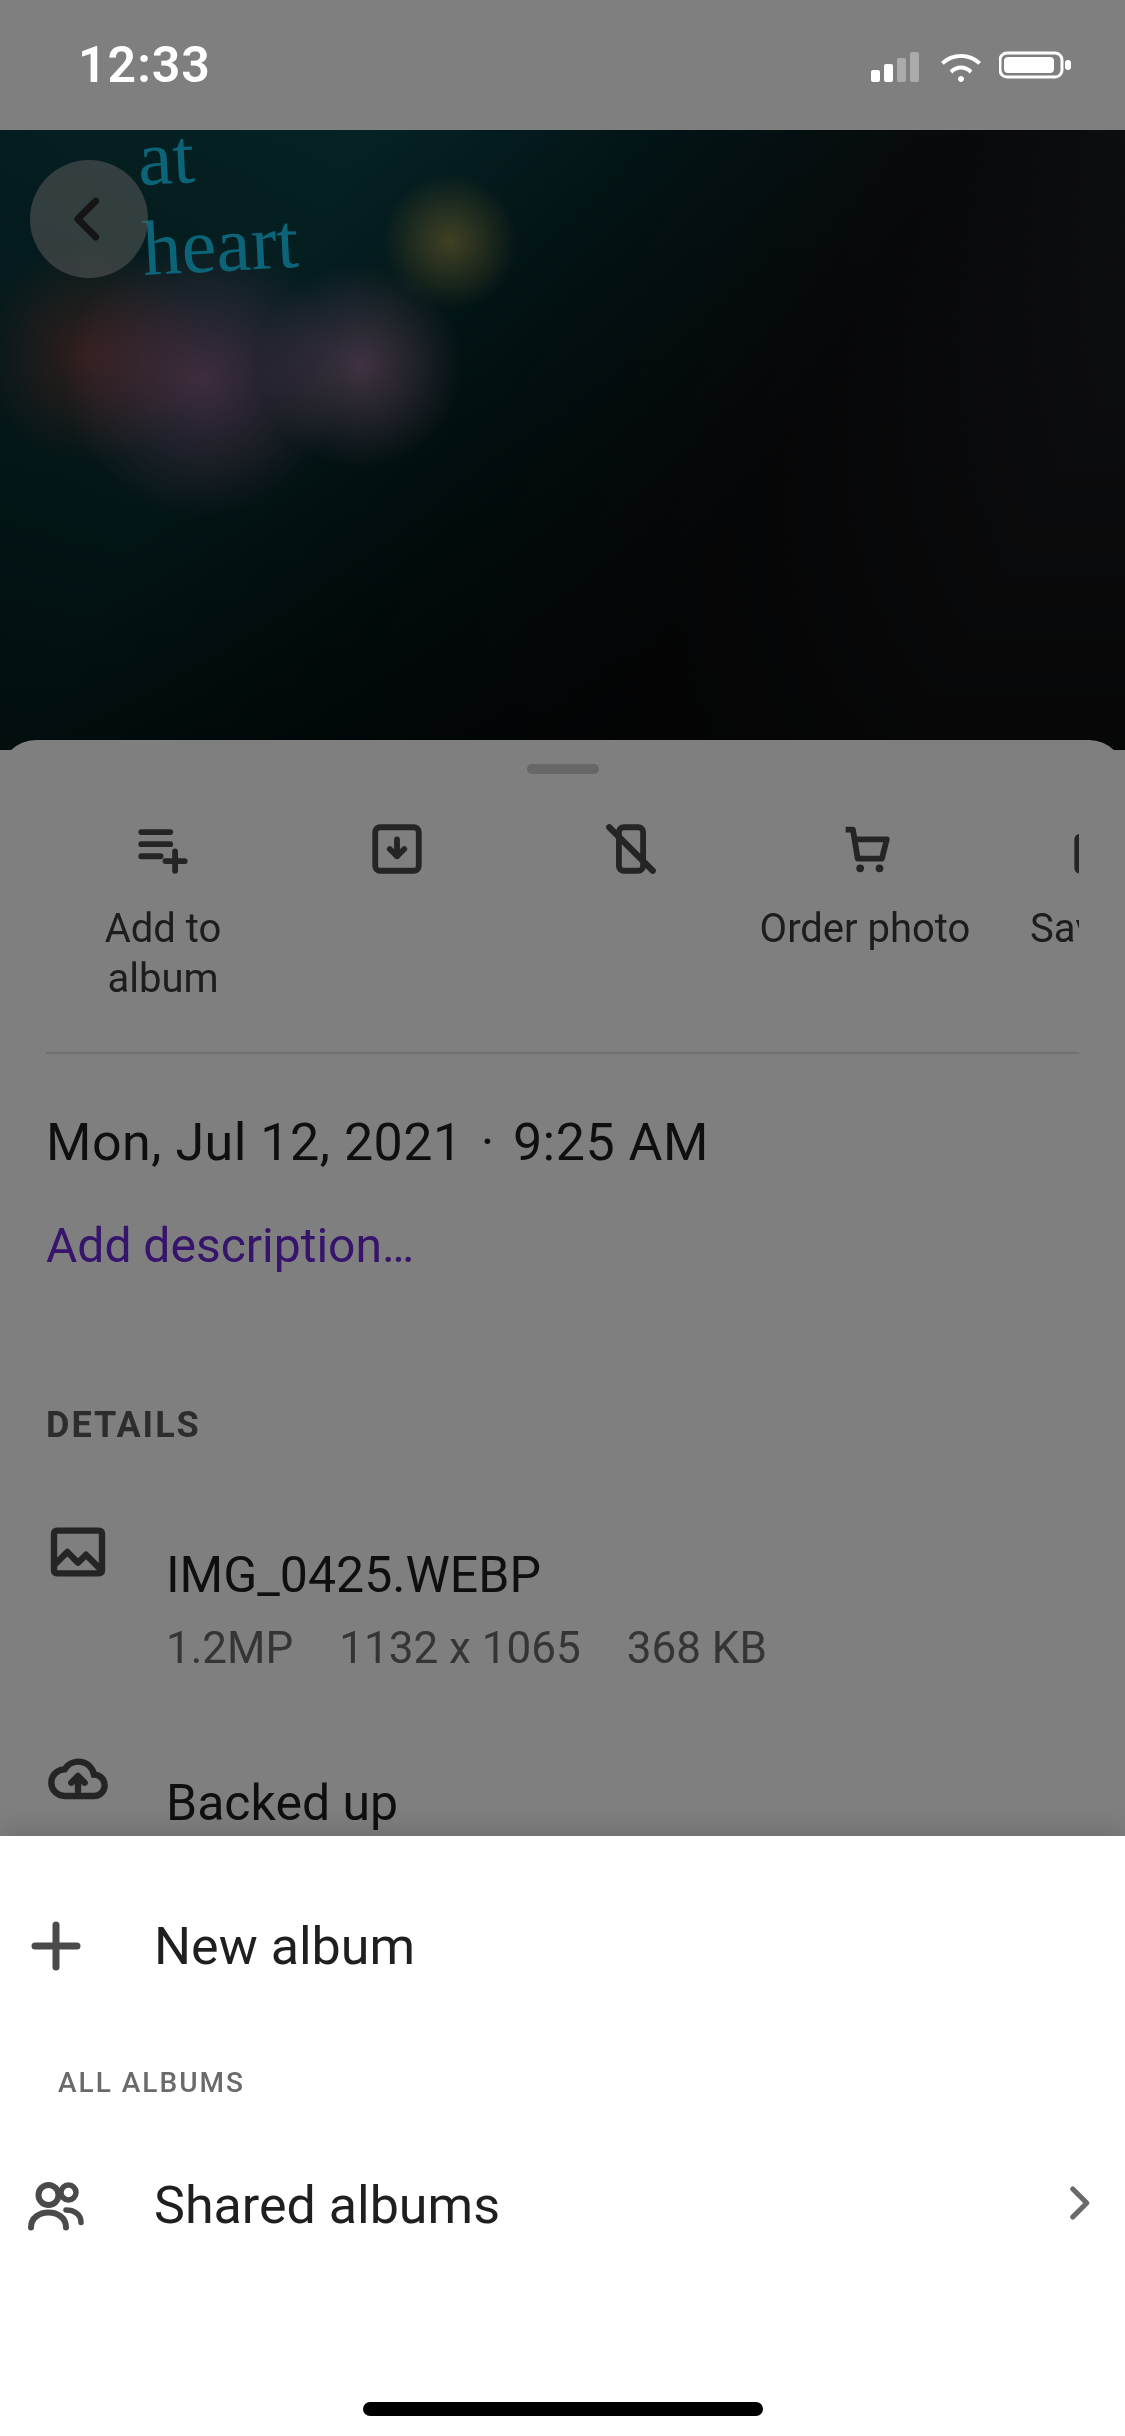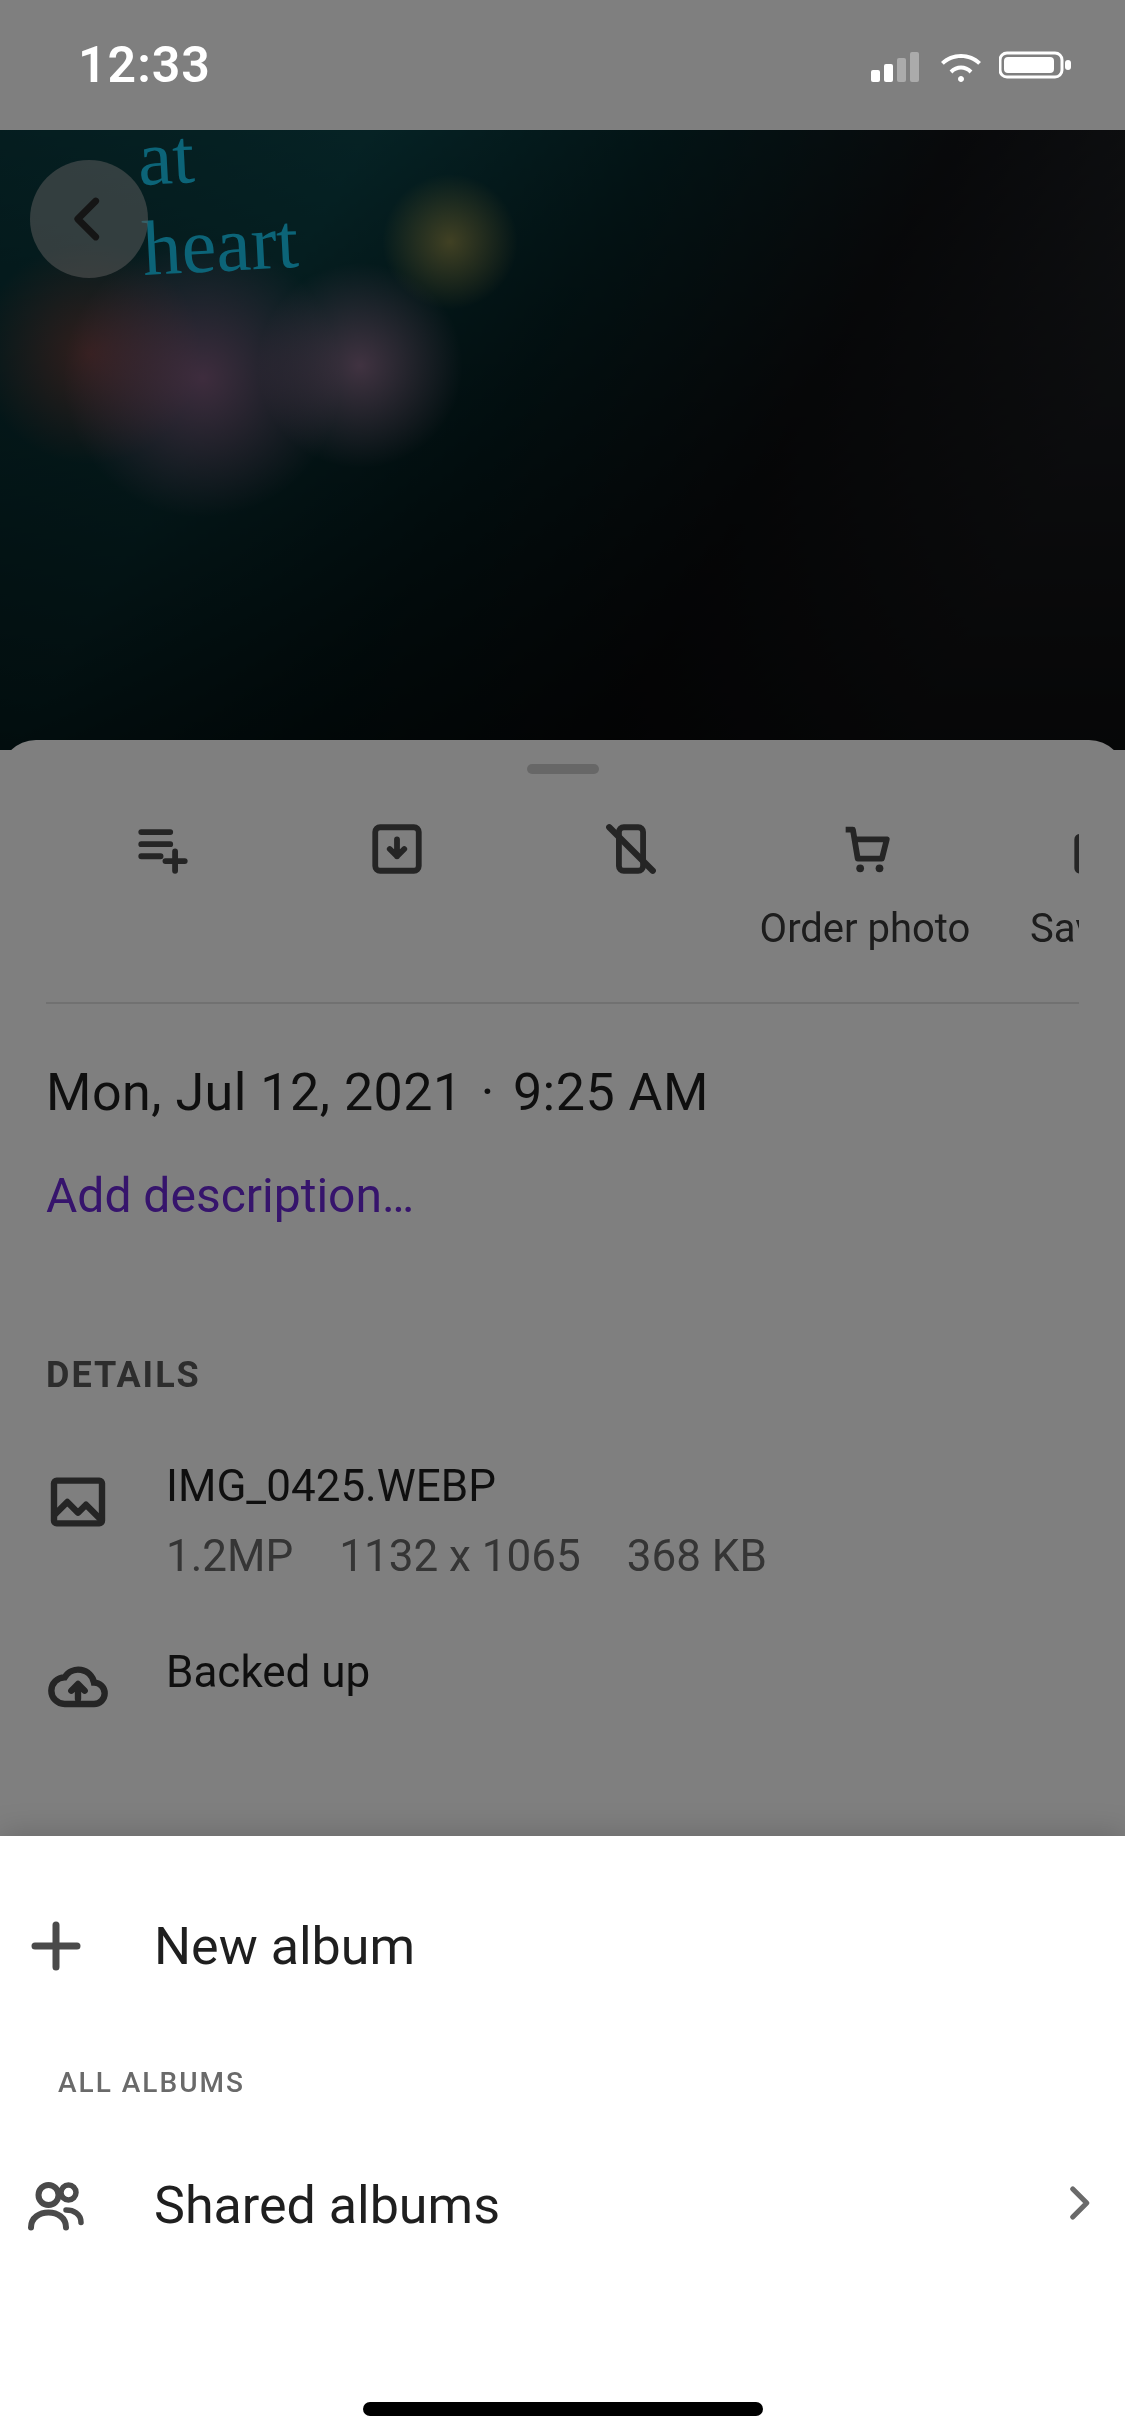--- a/index.html
+++ b/index.html
@@ -41,21 +41,21 @@
   .action .label { font-size: 40px; line-height: 50px; color:#3a3a3a; text-align:center; white-space: pre-line; }
 
   .date-row { margin: 58px 46px 0; font-size: 52px; color:#1f1f1f; letter-spacing: .5px; }
   .date-row .dot { margin: 0 18px; }
   .desc { margin: 44px 46px 4px; font-size: 48px; color:#6d28d9; }
 
   .section-head { margin: 130px 46px 0; font-size: 36px; letter-spacing: 2px; color:#5a5a5a; font-weight: 700; }
 
   .detail-row { display:flex; align-items:flex-start; gap: 56px; margin: 64px 46px 0; }
   .detail-row .d-icon { width: 64px; height: 64px; margin-top: 10px; color:#4a4a4a; flex:0 0 64px; }
-  .detail-row .d-title { font-size: 44px; color:#1f1f1f; margin-bottom: 18px; }
+  .detail-row .d-title { font-size: 50px; color:#1f1f1f; margin-bottom: 18px; margin-top: 36px; }
   .detail-row .d-sub { font-size: 44px; color:#6a6a6a; display:flex; gap: 46px; }
 
   
   .sheet { position: absolute; left: 0; right: 0; bottom: 0; background: #fff; z-index: 100; border-top-left-radius: 0; padding-top: 30px; box-shadow: 0 -2px 30px rgba(0,0,0,.18); }
   .sheet-item { display:flex; align-items:center; height: 160px; padding: 0 26px; gap: 68px; }
   .sheet-item .s-icon { width: 60px; height: 60px; color:#4a4a4a; flex:0 0 60px; display:flex; align-items:center; justify-content:center; }
   .sheet-item .s-label { font-size: 52px; color:#1f1f1f; flex:1; }
   .sheet-item .s-chev { color:#6a6a6a; }
   .sheet-head { font-size: 28px; letter-spacing: 2px; color:#6a6a6a; padding: 40px 58px 26px; font-weight: 500; }
 
@@ -81,20 +81,22 @@
     <div class="info-sheet">
       <div class="grabber"></div>
 
       <div class="action-row">
         <div class="action">
           <div class="icon">
             <svg viewBox="0 0 24 24" width="58" height="58">
                 <path d="M3 5h12M3 10h12M3 15h8M17 13v8M13 17h8" stroke="#4a4a4a" stroke-width="2.4" stroke-linecap="round" fill="none"></path>
               </svg>
           </div>
+          <div class="label">Add to
+album</div>
         </div>
         <div class="action">
           <div class="icon">
             <svg viewBox="0 0 24 24" width="58" height="58">
                 <rect x="3" y="3" width="18" height="18" rx="2" fill="none" stroke="#4a4a4a" stroke-width="2.4"></rect>
                 <path d="M12 8v7M9 12l3 3 3-3" fill="none" stroke="#4a4a4a" stroke-width="2.4" stroke-linecap="round" stroke-linejoin="round"></path>
               </svg>
           </div>
         </div>
         <div class="action">

